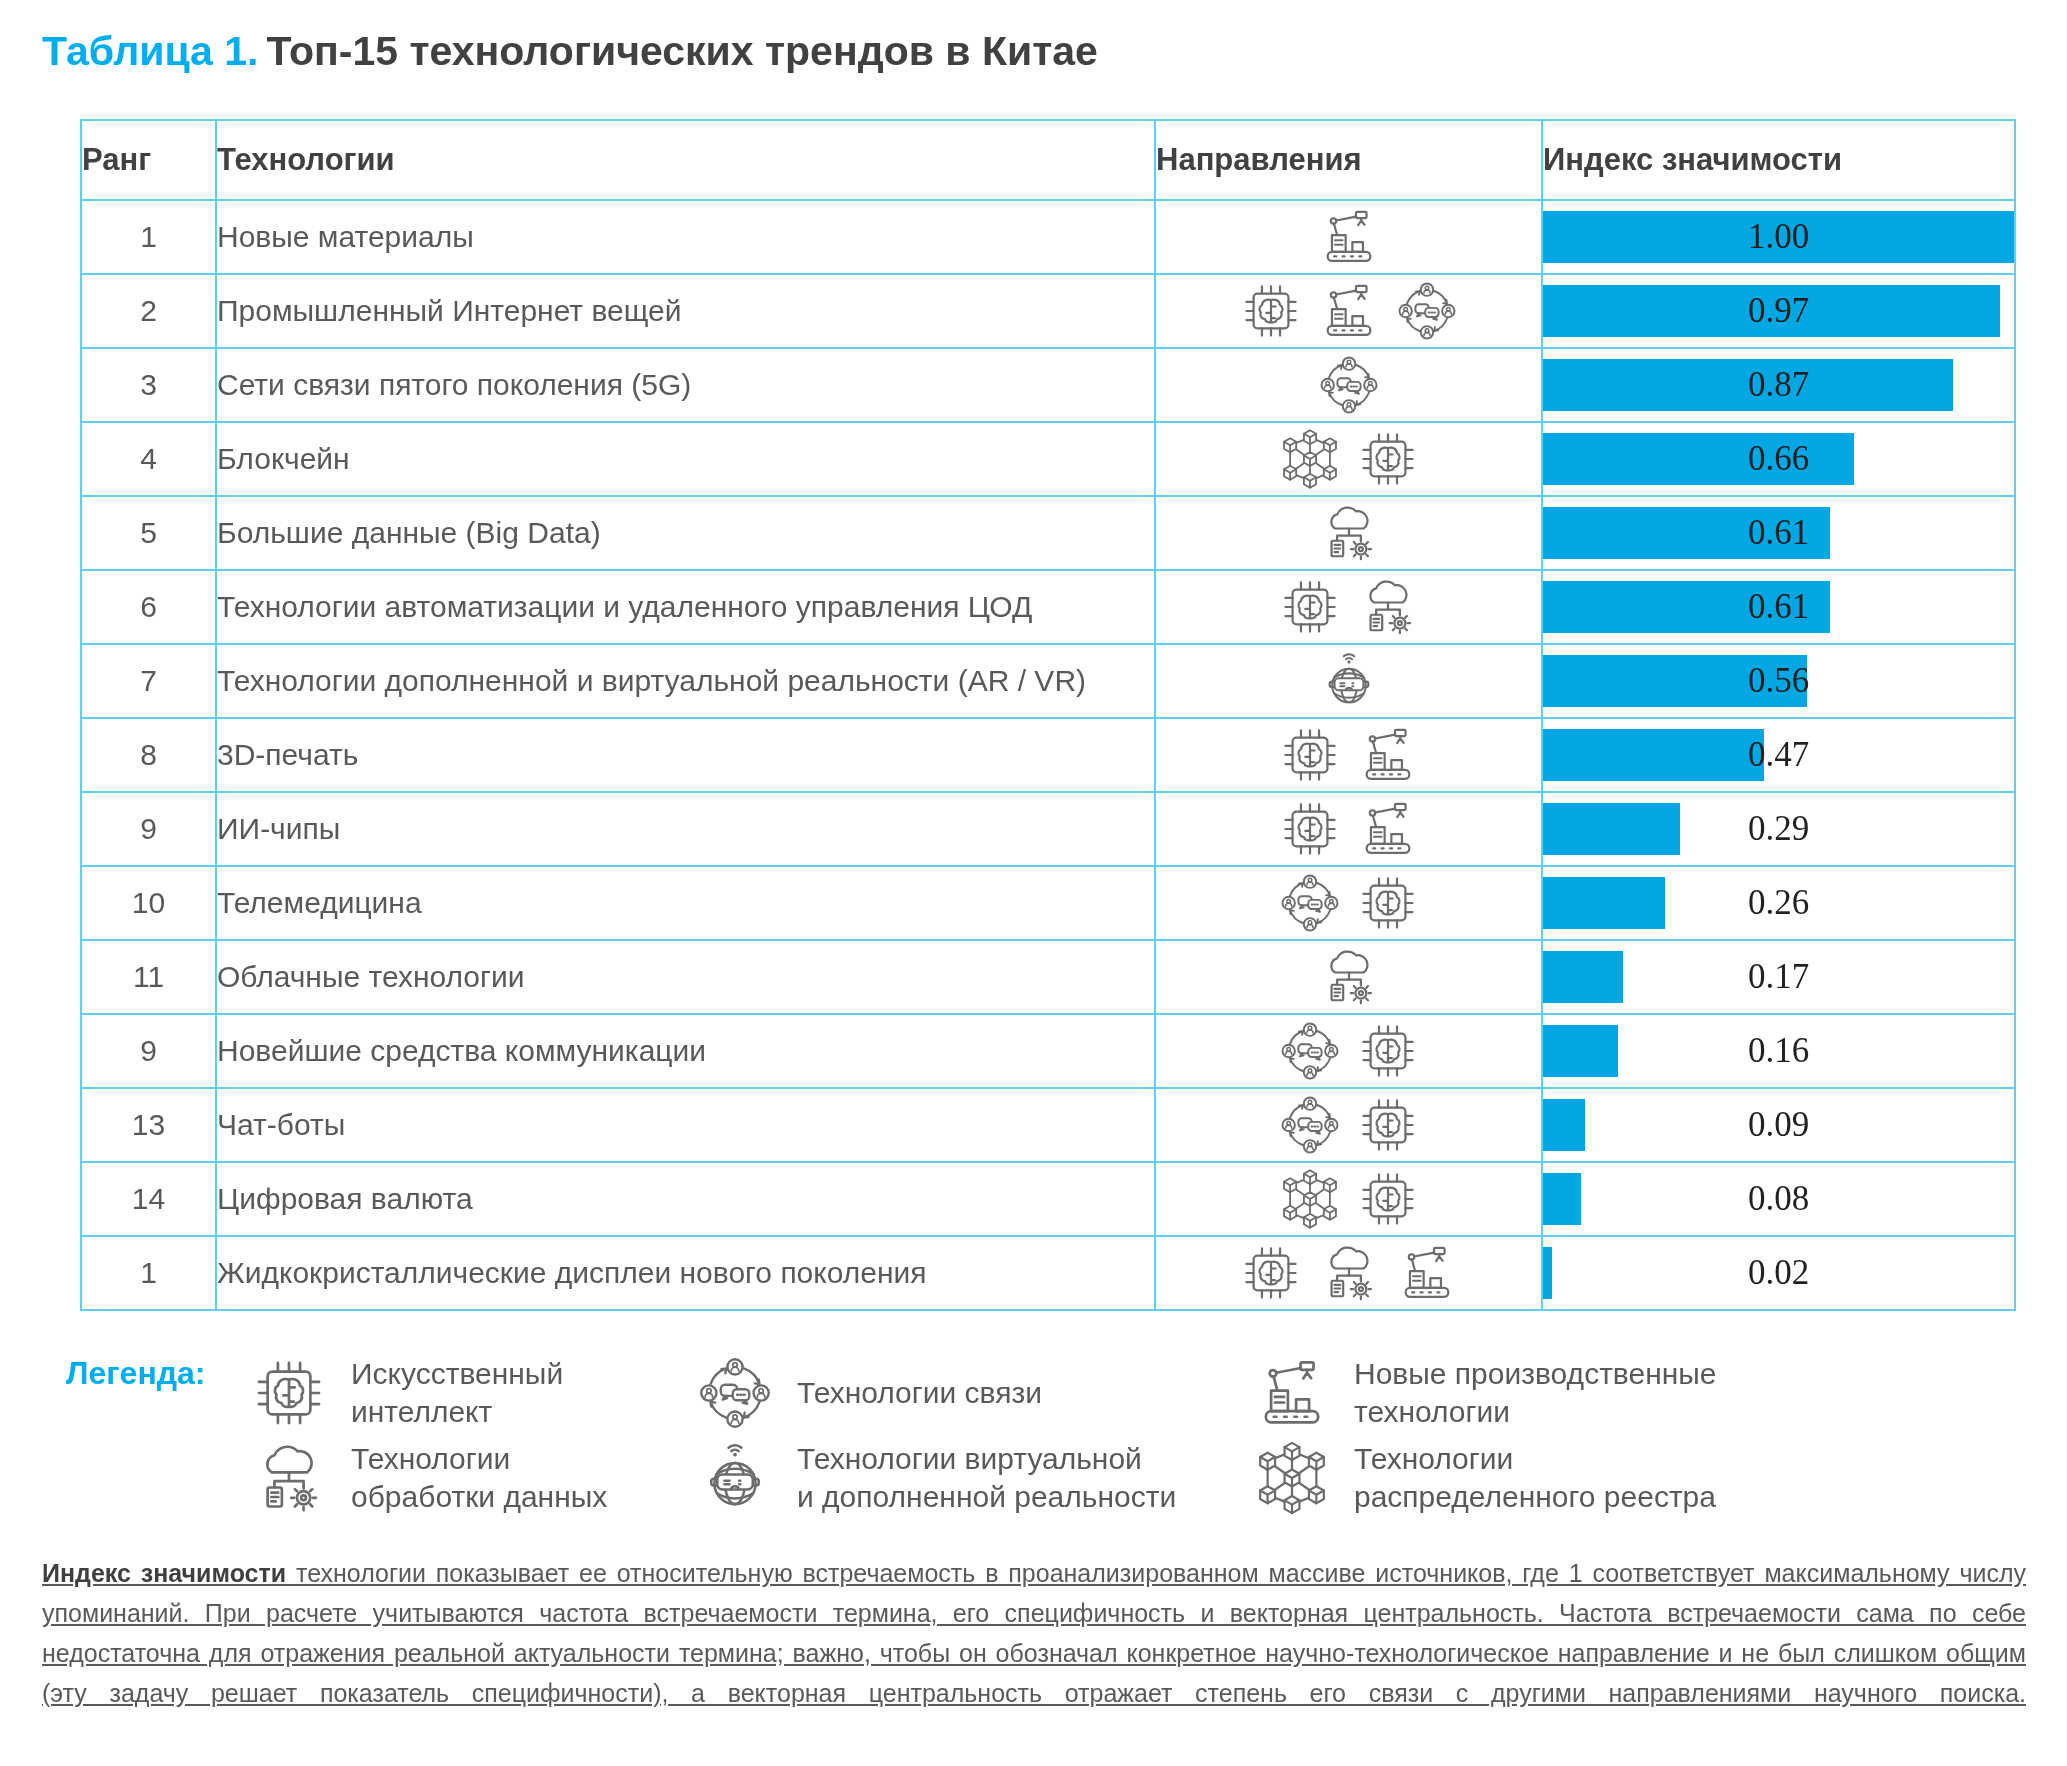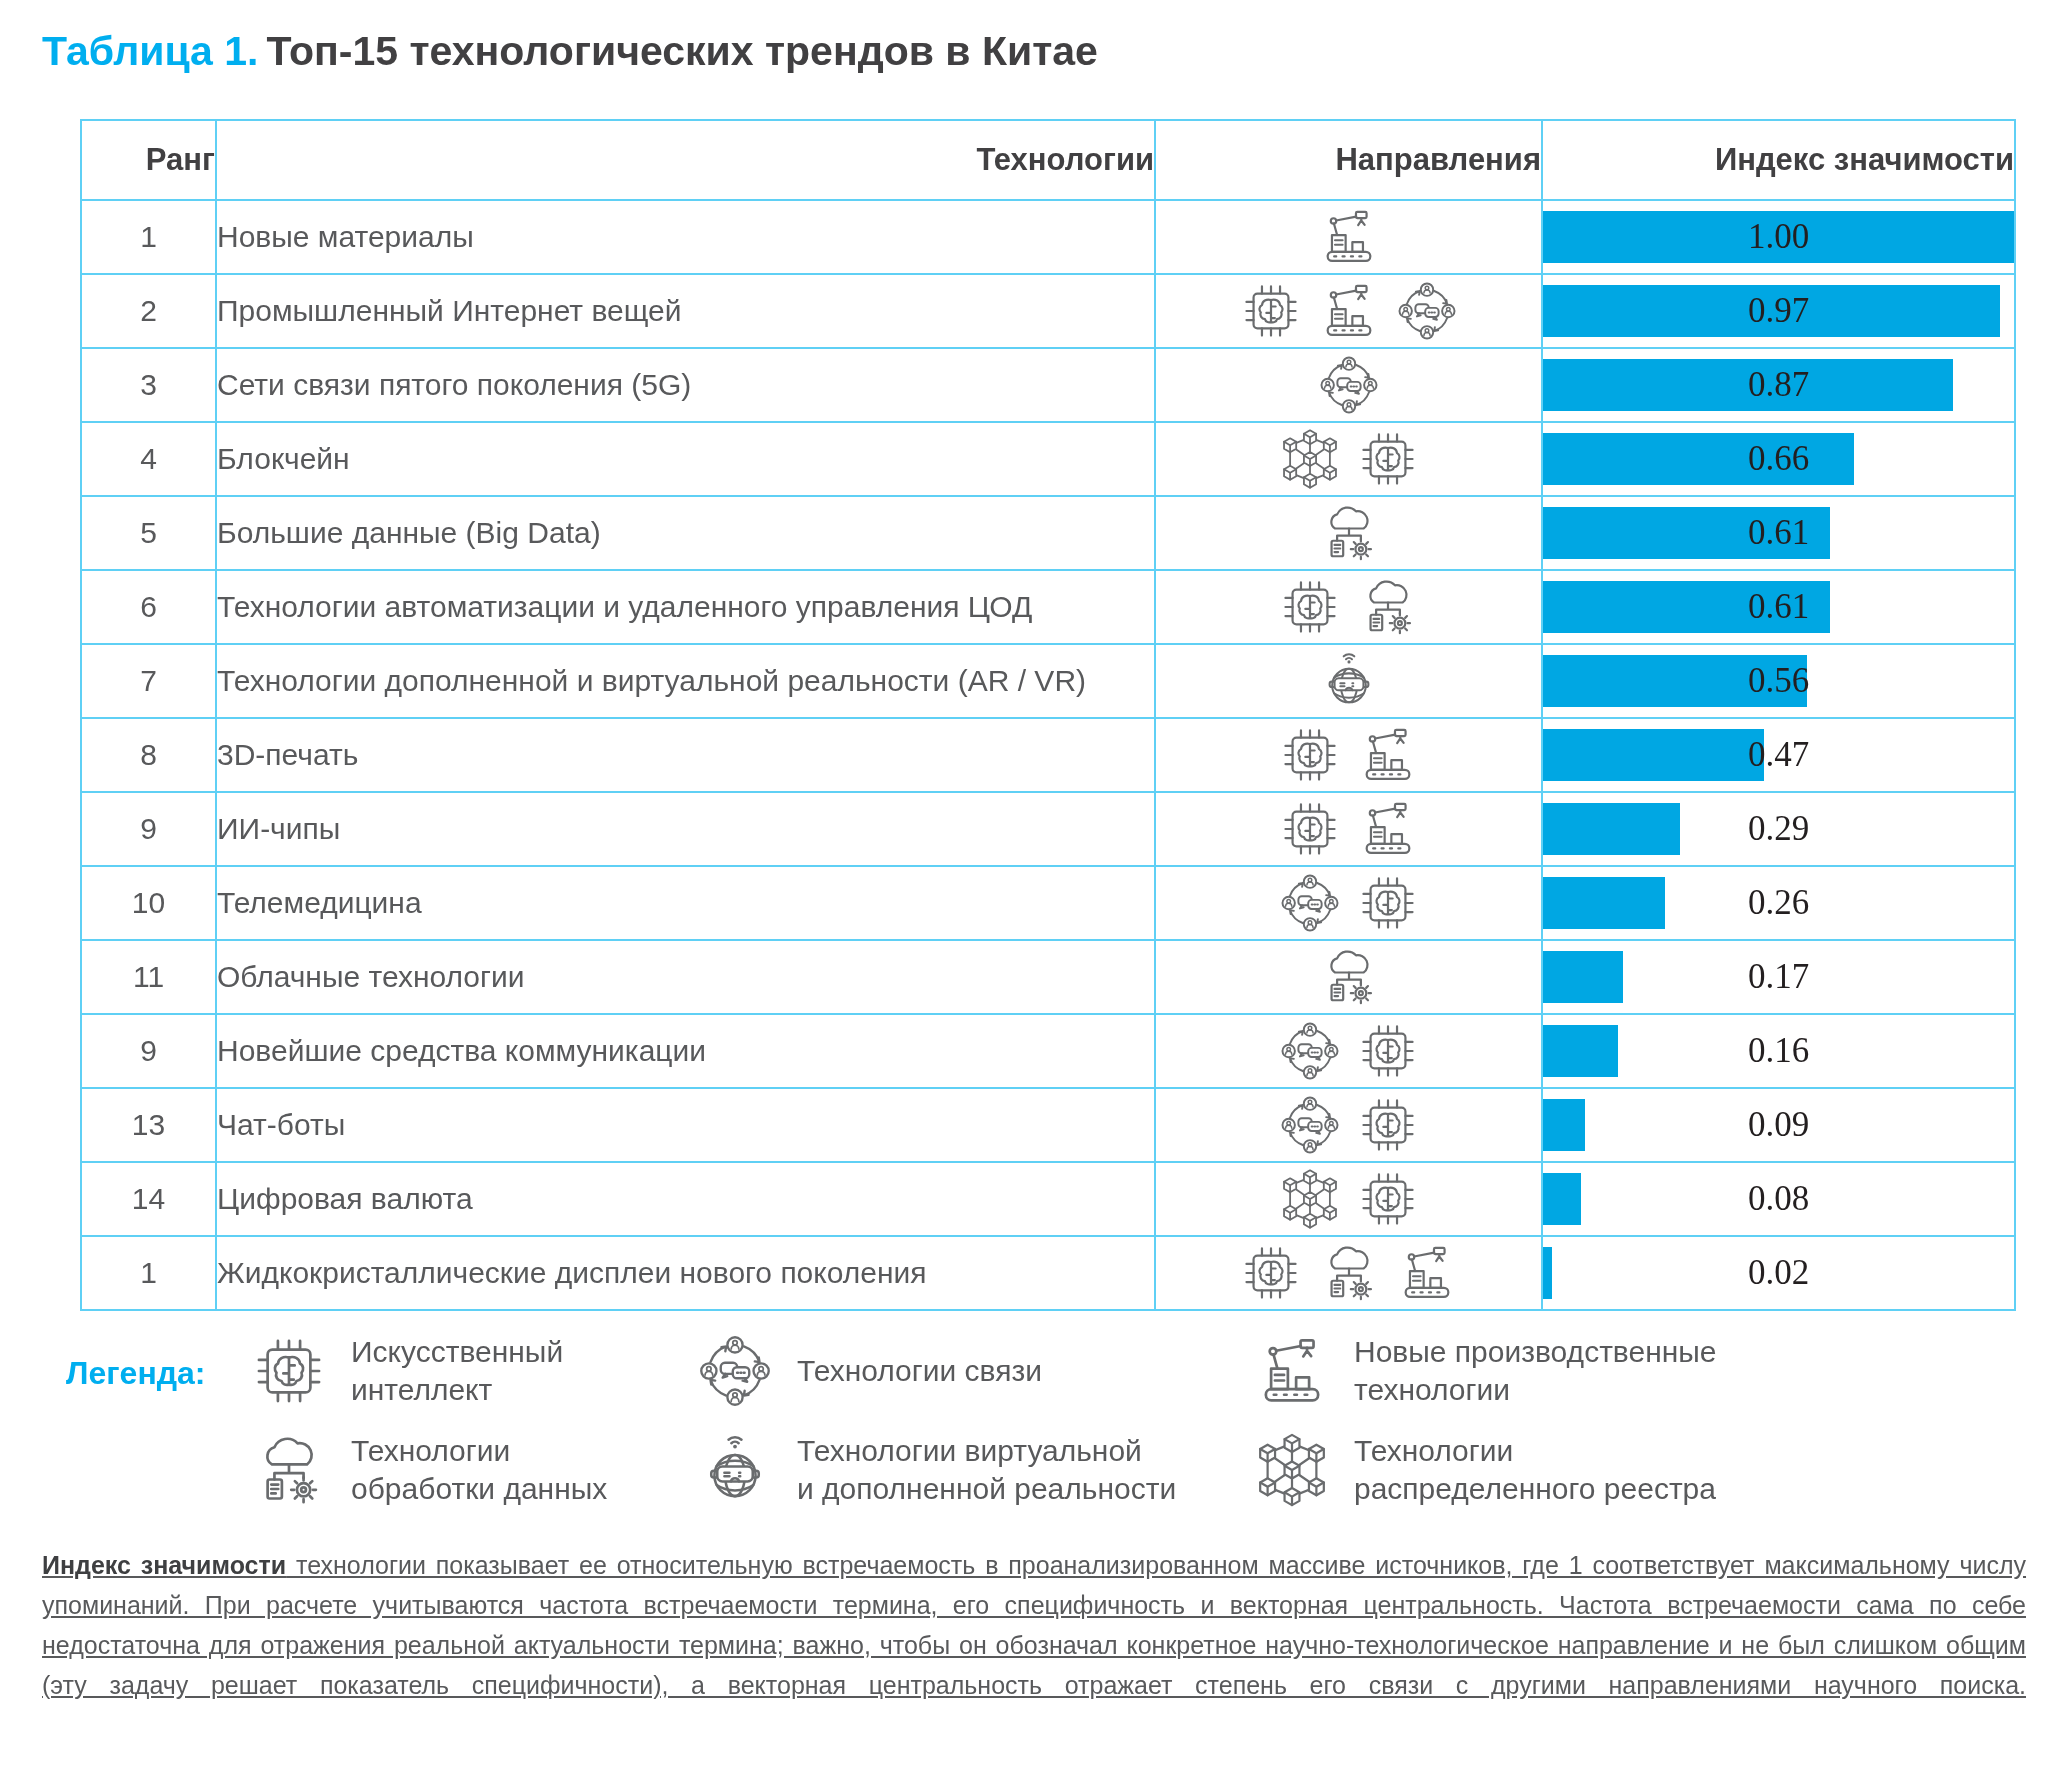--- a/index.html
+++ b/index.html
@@ -11,36 +11,36 @@
   body{
     width:2068px;height:1766px;overflow:hidden;background:#fff;
     font-family:"Liberation Sans","DejaVu Sans",sans-serif;color:var(--ink);
   }
   .page{position:relative;width:100%;height:100%;}
   .title{margin:28px 0 0 42px;font-size:41px;font-weight:700;color:var(--ink_dark);}
   .title .tl{color:var(--accent);margin-right:8px;}
 
   table.trends{margin:44px 0 0 80px;width:1934px;border-collapse:collapse;table-layout:fixed;}
   table.trends th,table.trends td{border:2px solid var(--border);vertical-align:middle;}
-  table.trends th{height:80px;font-size:31px;font-weight:700;color:var(--ink_dark);text-align:right;padding:0;}
+  table.trends th{height:80px;font-size:31px;font-weight:700;color:var(--ink_dark);text-align:left;padding:0;}
   table.trends td{height:74px;padding:0;}
   td.rank{text-align:center;font-size:30px;color:var(--ink);}
   td.tech{padding-left:36px;font-size:30px;color:var(--ink);white-space:nowrap;overflow:hidden;}
   .dirs-inner{display:flex;justify-content:center;align-items:center;gap:16px;}
   td.idx{padding:0 35px 0 41px;position:relative;font-family:Liberation Serif, serif;}
   .bar-area{position:relative;height:52px;width:100%;}
   .bar{position:absolute;left:0;top:0;bottom:0;background:var(--bar);}
   .val{position:absolute;left:0;top:0;right:0;bottom:0;display:flex;align-items:center;justify-content:center;
        font-size:35px;color:var(--value_ink);pointer-events:none;}
 
   .icon{color:var(--icon_ink);display:block;}
 
   .legend{display:flex;margin:22px 0 0 66px;}
   .legend-label{flex:0 0 185px;font-size:32px;font-weight:700;color:var(--accent);padding-top:22px;}
-  .legend-grid{display:grid;grid-template-columns:446px 557px auto;row-gap:22px;align-items:center;}
+  .legend-grid{display:grid;grid-template-columns:446px 557px auto;row-gap:8px;align-items:center;margin-top:22px;}
   .legend-item{display:flex;align-items:center;}
   .legend-text{margin-left:24px;font-size:30px;line-height:1.28;color:var(--ink);}
 
   .footnote{margin:36px 42px 0 42px;font-size:25px;line-height:40px;color:var(--ink);
             text-align:justify;text-align-last:justify;text-decoration:underline;}
   .footnote b{color:#3E3F41;}
   .svg-defs{position:absolute;width:0;height:0;overflow:hidden;}
 </style>
 </head>
 <body>

